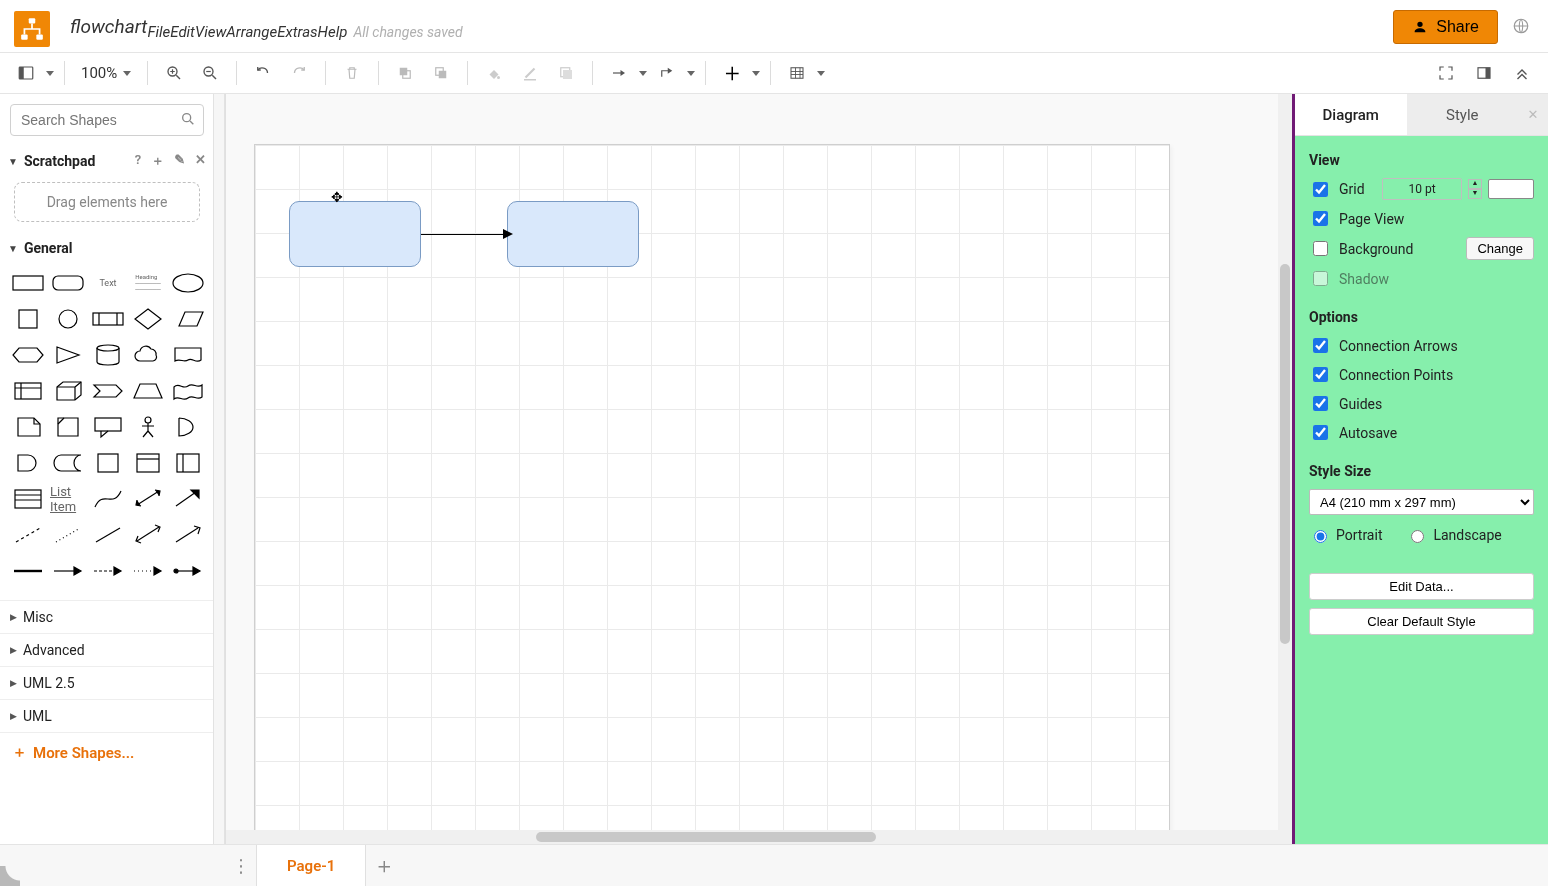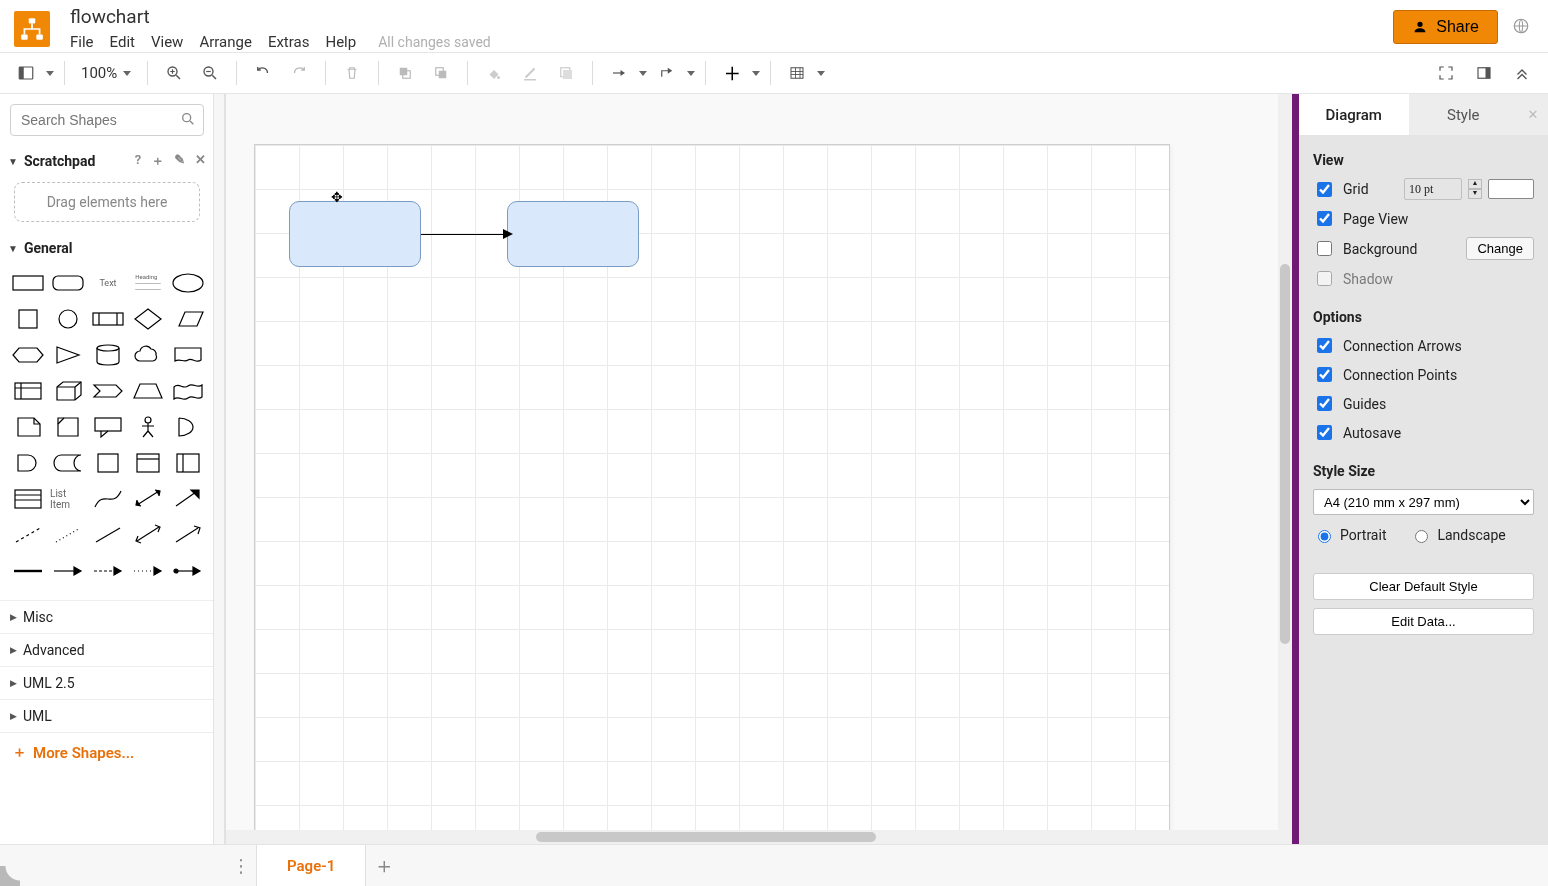--- a/index.html
+++ b/index.html
@@ -4,29 +4,29 @@
 <style>
   * { box-sizing: border-box; }
   html, body { margin: 0; padding: 0; font-family: -apple-system, BlinkMacSystemFont, "Segoe UI", Roboto, Helvetica, Arial, sans-serif; font-size: 13px; color: #222; background: #fff; }
   body { width: 1548px; height: 886px; overflow: hidden; display: flex; flex-direction: column; }
 
   
   .topbar { display: flex; align-items: center; padding: 6px 14px 0 14px; height: 52px; position: relative; }
   .logo { width: 36px; height: 36px; background: #f08705; border-radius: 2px; display:flex; align-items:center; justify-content:center; margin-right: 20px; }
   .logo svg { width: 26px; height: 26px; }
   .doc-title { font-size: 19px; font-weight: 400; line-height: 1.1; color: #333; }
-  .menu-row { display: flex; align-items: center; gap: 16px; margin-top: 6px; }
+  .menu-row { display: flex; align-items: center; margin-top: 6px; }
   .menu-item { font-size: 15px; color: #333; cursor: default; }
   .save-status { font-size: 14px; color: #b0b0b0; margin-left: 6px; }
   .top-right { position: absolute; right: 18px; top: 10px; display: flex; align-items: center; gap: 14px; }
   .share-btn { background: #f08705; color: #000; border: 1px solid #c76a00; border-radius: 3px; padding: 7px 18px; font-size: 16px; font-weight: 500; display: inline-flex; align-items: center; gap: 8px; }
   .globe-icon svg { width: 18px; height: 18px; fill: #888; }
 
   
-  .header-wrap { display:flex; flex-direction: column; padding-left: 0; }
+  .header-wrap { display:flex; padding-left: 0; font-style: italic; }
 
   
   .toolbar { height: 42px; border-top: 1px solid #e5e5e5; border-bottom: 1px solid #e5e5e5; display:flex; align-items:center; padding: 0 10px; gap: 4px; }
   .tb-sep { width:1px; height:24px; background:#dcdcdc; margin: 0 6px; }
   .tb-btn { width:32px; height:32px; display:flex; align-items:center; justify-content:center; border-radius:2px; color:#555; }
   .tb-btn.disabled { color:#bbb; }
   .tb-btn svg { width:18px; height:18px; fill: currentColor; }
   .zoom-select { display:flex; align-items:center; gap:6px; font-size:15px; color:#333; padding: 0 6px; }
   .caret { width:0; height:0; border-left:4px solid transparent; border-right:4px solid transparent; border-top:5px solid #666; }
   .toolbar-right { margin-left:auto; display:flex; align-items:center; gap:6px; }
@@ -71,33 +71,33 @@
   .node2 { left:252px; top:56px; width:132px; height:66px; }
   .arrowline { position:absolute; height:1px; background:#000; }
   .arrowhead { position:absolute; width:0; height:0; border-top:5px solid transparent; border-bottom:5px solid transparent; border-left:10px solid #000; }
   .move-cursor { position:absolute; left:76px; top:44px; font-size:14px; color:#000; }
   .canvas-vscroll { position:absolute; right:0; top:0; bottom:0; width:14px; background:#f0f0f0; }
   .canvas-vscroll .thumb { position:absolute; left:2px; right:2px; top:170px; height:380px; background:#c8c8c8; border-radius:6px; }
   .canvas-hscroll { position:absolute; left:0; right:14px; bottom:0; height:14px; background:#f0f0f0; }
   .canvas-hscroll .thumb { position:absolute; top:2px; bottom:2px; left:310px; width:340px; background:#c8c8c8; border-radius:6px; }
 
   
-  .rightpanel { width: 256px; border-left:7px solid #701a75; background:#e5e5e5; display:flex; flex-direction:column; }
+  .rightpanel { width: 256px; border-left:3px solid #701a75; background:#86efac; display:flex; flex-direction:column; }
   .rp-tabs { display:flex; height:42px; border-bottom:1px solid #e4e4e4; }
   .rp-tab { flex:1; display:flex; align-items:center; justify-content:center; font-size:15px; color:#555; }
   .rp-tab.active { background:#fff; font-weight:500; color:#222; }
   .rp-tab.inactive { background:#ededed; }
   .rp-close { width:30px; display:flex; align-items:center; justify-content:center; color:#bbb; background:#ededed; }
   .rp-body { padding: 12px 14px; display:flex; flex-direction:column; gap:8px; }
   .rp-h { font-weight:700; font-size:14px; margin-top:4px; margin-bottom:2px; }
   .rp-row { display:flex; align-items:center; gap:8px; font-size:14px; }
   .rp-row input[type=checkbox] { width:15px; height:15px; accent-color:#1a73e8; }
   .rp-row input[type=radio] { accent-color:#1a73e8; }
   .grid-size { margin-left:auto; display:flex; align-items:center; gap:6px; }
-  .numbox { width:58px; height:22px; border:1px solid #bfbfbf; border-radius:2px; display:flex; align-items:center; justify-content:flex-start; padding:0 4px; font-size:12px;font-family:Liberation Serif, serif; }
+  .numbox { width:80px; height:22px; border:1px solid #bfbfbf; border-radius:2px; display:flex; align-items:center; justify-content:center; padding:0 4px; font-size:12px; }
   .stepper { width:14px; display:flex; flex-direction:column; }
   .stepper div { height:10px; border:1px solid #bbb; font-size:7px; text-align:center; line-height:7px; }
   .colorbtn { width:46px; height:20px; border:1px solid #888; background:#fff; border-radius:2px; }
   .change-btn { border:1px solid #bbb; background:#f7f7f7; border-radius:3px; padding:3px 10px; font-size:13px; }
   .rp-select { width:100%; height:26px; border:1px solid #bbb; border-radius:2px; font-size:13px; padding:0 6px; background:#fff; }
   .rp-wide-btn { width:100%; border:1px solid #ccc; background:#fff; border-radius:3px; padding:5px 0; font-size:13px; text-align:center; }
 
   
   .footer { height: 42px; border-top:1px solid #e4e4e4; display:flex; align-items:stretch; background:#f7f7f7; }
   .footer .side-spacer { width:226px; }
@@ -481,21 +481,21 @@
               <path d="M12 3v18"></path>
             </svg>
           </div>
 
       <div class="shape-cell">
             <svg viewBox="0 0 34 24">
               <rect x="4" y="3" width="26" height="18"></rect>
               <path d="M4 8h26M4 13h26"></path>
             </svg>
           </div>
-      <div class="shape-cell txt" style="font-size:10px;">List Item</div>
+      <div class="shape-cell txt" style="font-size:13px;text-decoration:underline;">List Item</div>
       <div class="shape-cell">
             <svg viewBox="0 0 34 24">
               <path d="M4 20C12 2 22 22 30 4"></path>
             </svg>
           </div>
       <div class="shape-cell">
             <svg viewBox="0 0 34 24">
               <path d="M6 18L28 4"></path>
               <path d="M24 3l5 1-1 5" fill="#000"></path>
               <path d="M10 19l-5-1 1-5" fill="#000"></path>
@@ -683,22 +683,22 @@
             <input type="radio" name="orient" checked="" style="">
             <span>Portrait</span>
           </label>
         <label style="display:flex;align-items:center;gap:6px;">
             <input type="radio" name="orient" style="">
             <span>Landscape</span>
           </label>
       </div>
 
       <div style="height:14px"></div>
+      <button class="rp-wide-btn"><span>Edit Data...</span></button>
       <button class="rp-wide-btn"><span>Clear Default Style</span></button>
-      <button class="rp-wide-btn"><span>Edit Data...</span></button>
     </div>
   </div>
 </div>
 
 <div class="footer">
   <div class="side-spacer"></div>
   <div class="page-tabs">
     <div class="pg-more">⋮</div>
     <div class="pg-tab">
         <span>Page-1</span>

